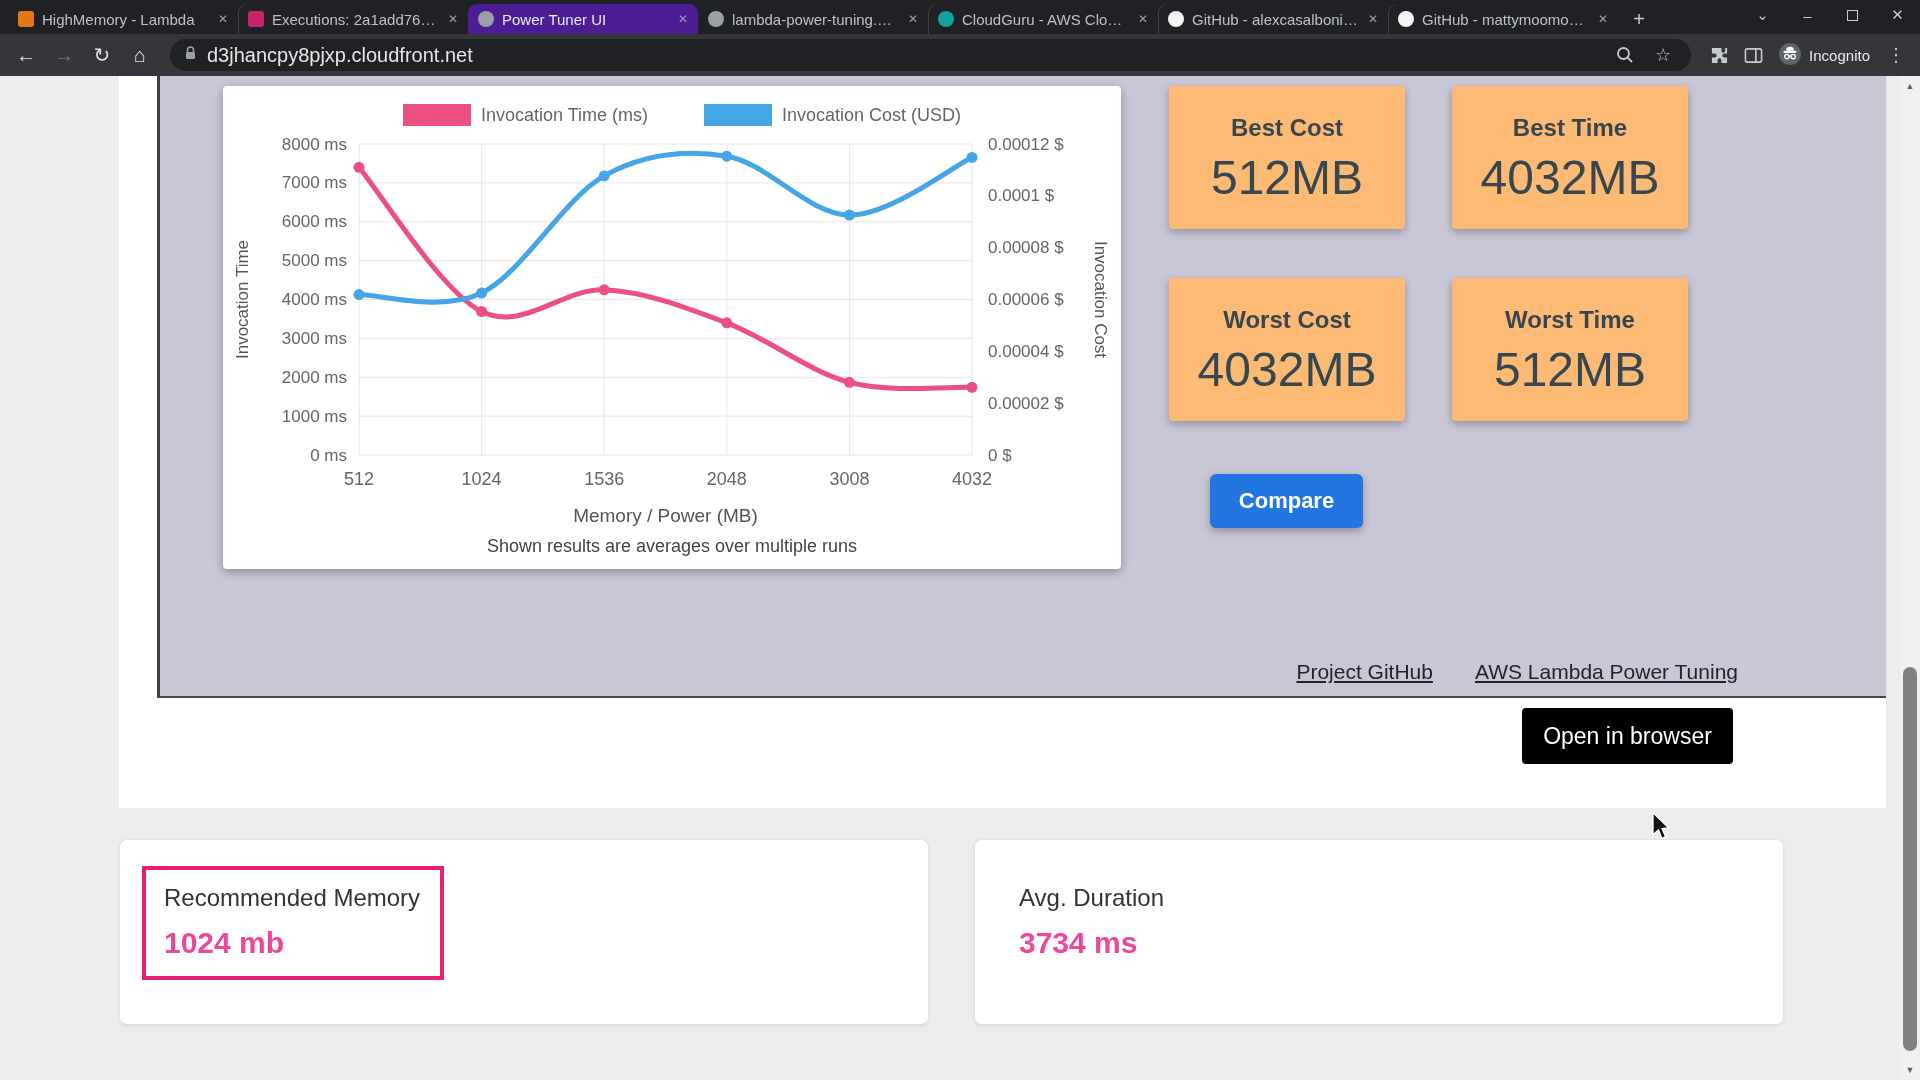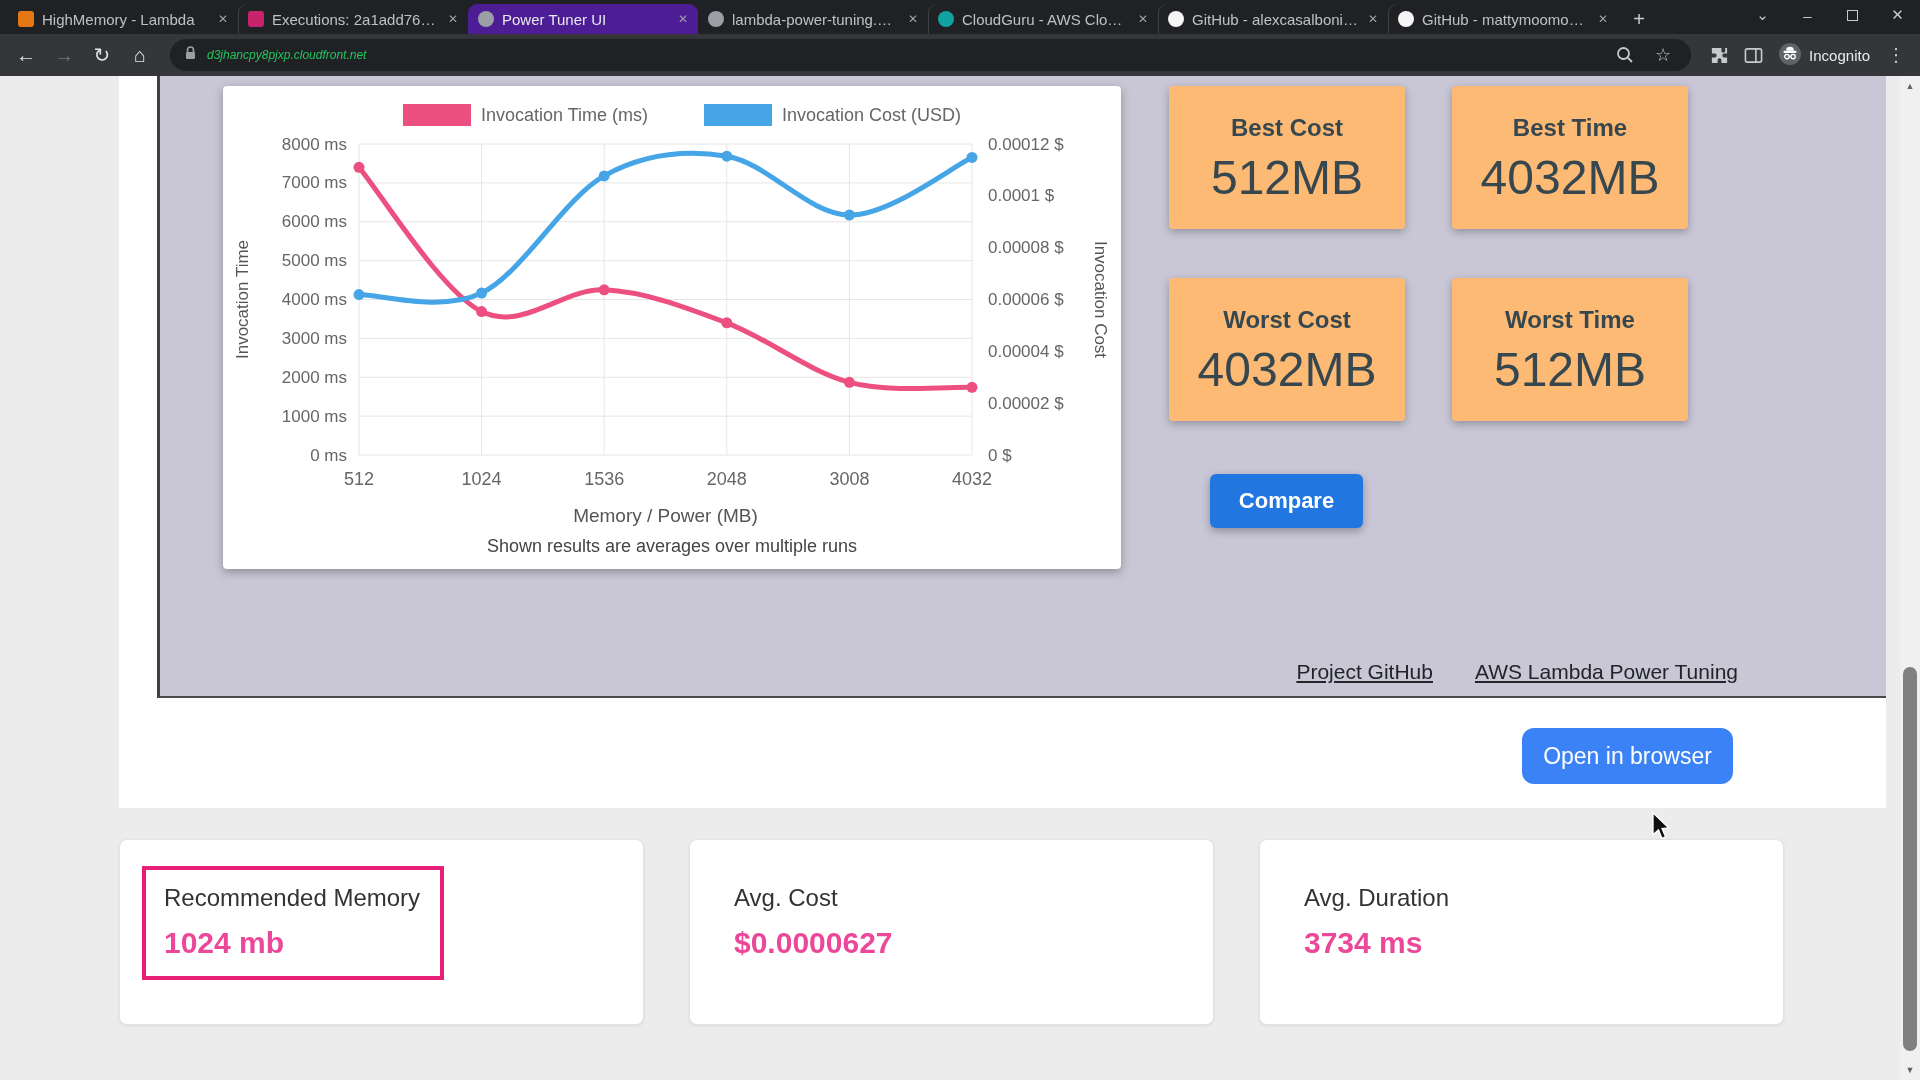--- a/index.html
+++ b/index.html
@@ -25,21 +25,21 @@
   .newtab { width:30px; height:30px; margin-left:6px; color:#c7cacd; font-size:20px; display:flex; align-items:center; justify-content:center; }
   .strip-spacer { flex:1; }
   .win-controls { display:flex; align-self:flex-start; }
   .win-btn { width:45px; height:30px; display:flex; align-items:center; justify-content:center; color:#c7cacd; font-size:15px; }
   .maxbox { width:11px; height:11px; border:1.5px solid #c7cacd; display:inline-block; }
 
   .toolbar { height:42px; background:#35363a; display:flex; align-items:center; padding:0 10px; gap:6px; }
   .nav-btn { width:32px; height:32px; display:flex; align-items:center; justify-content:center; font-size:20px; color:#dfe1e5; }
   .nav-btn.disabled { color:#70747a; }
   .omnibox { flex:1; height:32px; background:#202124; border-radius:16px; margin:0 8px; display:flex; align-items:center; padding:0 14px; gap:10px; }
-  .url { color:#22c55e; font-size:12px; flex:1;font-style:italic; }
+  .url { color:#e5e5e5; font-size:20px; flex:1; }
   .toolbar-icon { width:28px; height:28px; display:flex; align-items:center; justify-content:center; color:#c7cacd; font-size:18px; }
   .incognito-chip { display:flex; align-items:center; gap:8px; color:#e8eaed; font-size:15px; padding:0 6px; }
 
   
   .page { position:relative; width:1920px; height:1004px; background:#ececec; }
   .panel { position:absolute; left:119px; top:0; width:1767px; height:732px; background:#fff; }
   .iframe { position:relative; margin-left:38px; width:1729px; height:622px; background:#c9c7d6;
             border-left:3px solid #3f3f3f; border-bottom:2px solid #4a4a4a; }
 
   .chart-card { position:absolute; left:63px; top:10px; width:898px; height:483px; background:#fff;
@@ -58,22 +58,22 @@
   .stat-value { font-size:48px; font-weight:400; color:#37474f; margin-top:8px; }
 
   .compare { position:absolute; left:1050px; top:398px; width:153px; height:54px; background:#2176e0;
              color:#fff; font-size:22px; font-weight:700; border:none; border-radius:6px;
              box-shadow:0 3px 8px rgba(0,0,0,0.3); font-family:inherit; }
 
   .frame-links { position:absolute; right:148px; bottom:12px; display:flex; gap:42px; }
   .frame-links a { color:#212529; font-size:21px; text-decoration:underline;margin-top:8px; }
 
   .open-row { height:110px; }
-  .open-btn { display:block; margin:30px 153px 0 auto; width:211px; height:56px; background:#3b82f6;
-              color:#fff; font-size:23px; border:none; border-radius:12px; font-family:inherit; }
+  .open-btn { display:block; margin:10px 153px 0 auto; width:211px; height:56px; background:#000000;
+              color:#fff; font-size:23px; border:none; border-radius:4px; font-family:inherit; }
 
   .summary-row { position:absolute; left:119px; top:763px; width:1665px; display:flex; gap:45px; }
   .summary-card { flex:1; height:186px; background:#fff; border:1px solid #e3e3e3; border-radius:8px;
                   box-shadow:0 1px 3px rgba(0,0,0,0.08); }
   .card-inner { display:inline-block; margin:26px 0 0 22px; padding:14px 20px 16px 18px; border:4px solid transparent; }
   .card-inner.hl { border-color:#e81f76; }
   .card-label { font-size:24px; color:#333; }
   .card-value { font-size:30px; font-weight:700; color:#ec4899; margin-top:14px; }
 
   .cursor { position:absolute; left:1650px; top:736px; z-index:9; }
@@ -296,26 +296,20 @@
 
   <div class="summary-row">
     <div class="summary-card">
       <div class="card-inner hl">
         <div class="card-label">Recommended Memory</div>
         <div class="card-value">1024 mb</div>
       </div>
     </div>
     <div class="summary-card">
       <div class="card-inner">
-        <div class="card-label">Avg. Cost</div>
-        <div class="card-value">$0.0000627</div>
-      </div>
-    </div>
-    <div class="summary-card">
-      <div class="card-inner">
         <div class="card-label">Avg. Duration</div>
         <div class="card-value">3734 ms</div>
       </div>
     </div>
   </div>
 
   <svg class="cursor" width="22" height="28" viewBox="0 0 13 21">
     <path d="M0.5 0.5 L0.5 17 L4.6 13.4 L7.2 19.8 L9.9 18.6 L7.3 12.4 L12.4 12 Z" fill="#111" stroke="#fff" stroke-width="1"></path>
   </svg>
 

